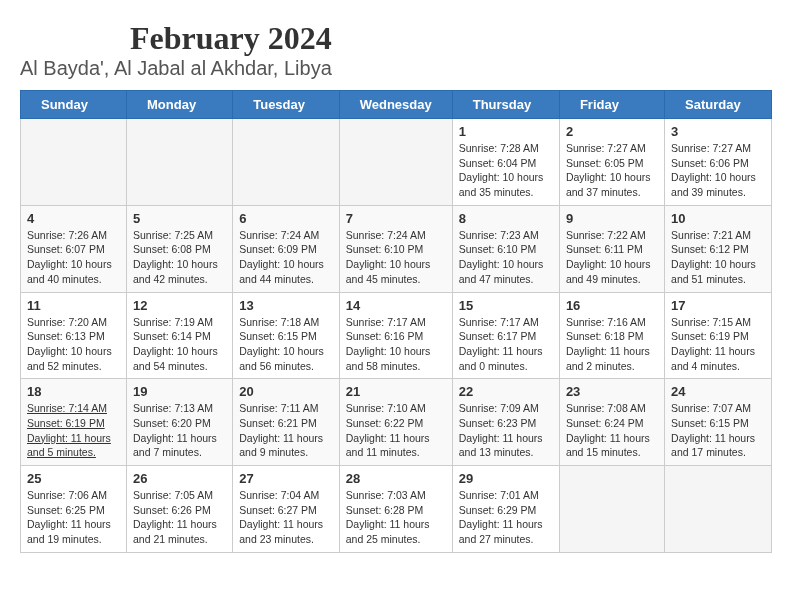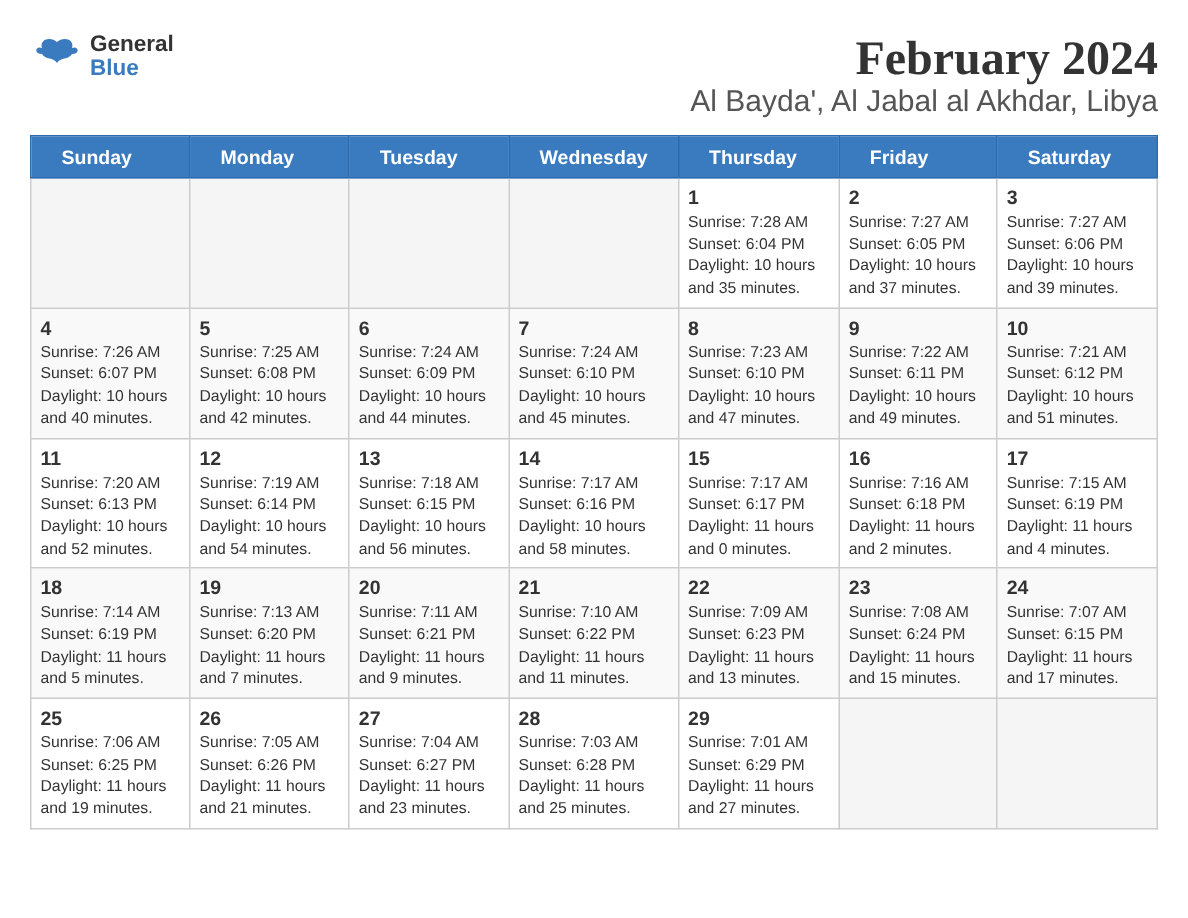--- a/index.html
+++ b/index.html
@@ -71,31 +71,20 @@
       color: #333;
     }
     .empty-cell {
       background: #f5f5f5 !important;
     }
   </style>
 </head>
 <body>
 
 <div class="header">
-  <div class="logo">
-  <div style="display:flex;align-items:center;gap:4px;">
-    <svg width="36" height="36" viewBox="0 0 36 36">
-      <path d="M18 8 C22 4, 30 6, 28 12 C32 10, 34 16, 28 16 C26 20, 20 18, 18 22 C16 18, 10 20, 8 16 C2 16, 4 10, 8 12 C6 6, 14 4, 18 8Z" fill="#3a7abf"></path>
-    </svg>
-    <div>
-      <div style="font-size:15px;font-weight:bold;color:#333;line-height:1.1;">General</div>
-      <div style="font-size:15px;font-weight:bold;color:#3a7abf;line-height:1.1;">Blue</div>
-    </div>
-  </div>
-</div>
   <div class="title-block">
     <div class="main-title">February 2024</div>
     <div class="sub-title">Al Bayda', Al Jabal al Akhdar, Libya</div>
   </div>
 </div>
 
 <table class="calendar">
   <thead>
     <tr id="weekday-header">
         <th>Sunday</th>
@@ -233,21 +222,21 @@
           <div class="day-number">17</div>
           <div class="day-info" style="white-space: pre-line;">Sunrise: 7:15 AM
 Sunset: 6:19 PM
 Daylight: 11 hours
 and 4 minutes.</div>
         </td>
       </tr>
       <tr>
         <td>
           <div class="day-number">18</div>
-          <div class="day-info" style="white-space: pre-line;">Sunrise: 7:14 AM
+          <div class="day-info" style="white-space: pre-line; text-decoration: underline;">Sunrise: 7:14 AM
 Sunset: 6:19 PM
 Daylight: 11 hours
 and 5 minutes.</div>
         </td>
         <td>
           <div class="day-number">19</div>
           <div class="day-info" style="white-space: pre-line;">Sunrise: 7:13 AM
 Sunset: 6:20 PM
 Daylight: 11 hours
 and 7 minutes.</div>

